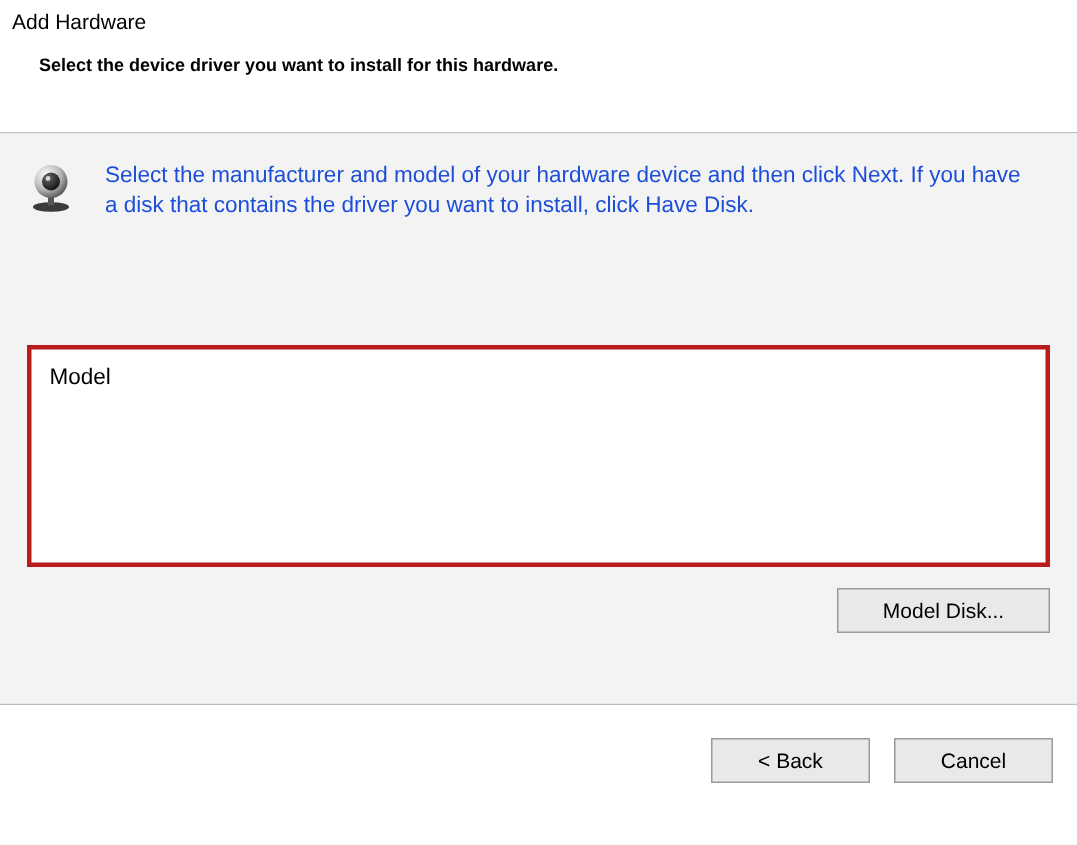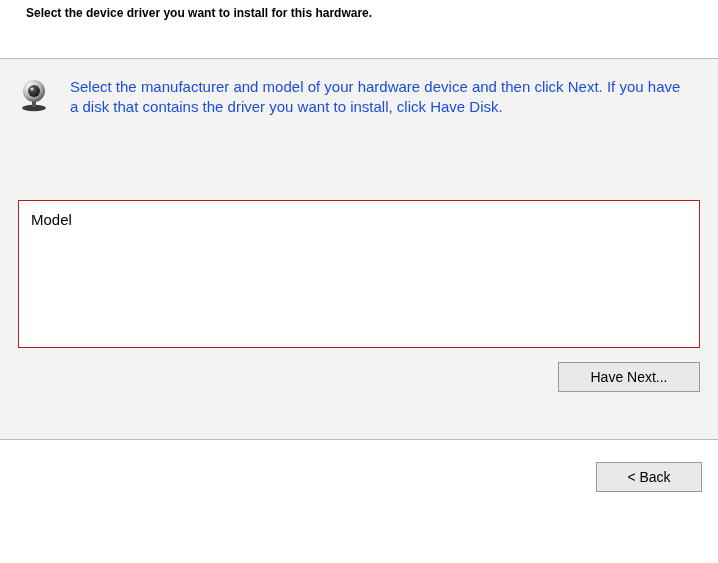--- a/index.html
+++ b/index.html
@@ -48,21 +48,21 @@
     margin-top: 2px;
   }
   .instruction-text {
     font-size: 15px;
     line-height: 1.35;
     color: #1d4ed8;
     max-width: 620px;
   }
   .model-box {
     margin-top: 82px;
-    border: 1px solid #b91c1c;
+    border: 3px solid #b91c1c;
     background: #fff;
     height: 148px;
     padding: 10px 12px;
     font-size: 15px;
   }
   .have-disk-row {
     margin-top: 14px;
     display: flex;
     justify-content: flex-end;
   }
@@ -95,20 +95,21 @@
   }
   .next-wrap .btn-nav { margin: 0; }
   .btn-cancel { margin-left: 6px; }
 </style>
 </head>
 <body>
 
 <div class="wizard">
 
   <div class="header">
+    <div class="title">Add Hardware</div>
     <div class="subtitle">Select the device driver you want to install for this hardware.</div>
   </div>
 
   <div class="divider-top"></div>
 
   <div class="content">
 
     <div class="instruction-row">
       <div class="webcam-icon">
         <svg width="34" height="34" viewBox="0 0 34 34">
@@ -131,24 +132,25 @@
         </svg>
       </div>
       <div class="instruction-text">Select the manufacturer and model of your hardware device and then click Next. If you have a disk that contains the driver you want to install, click Have Disk.</div>
     </div>
 
     <div class="model-box">
       <div>Model</div>
     </div>
 
     <div class="have-disk-row">
-      <button class="btn btn-havedisk">Have Next...</button>
+      <button class="btn btn-havedisk">Model Disk...</button>
     </div>
 
   </div>
 
   <div class="footer-divider"></div>
 
   <div class="footer">
     <button class="btn btn-nav">&lt; Back</button>
+    <button class="btn btn-nav btn-cancel">Cancel</button>
   </div>
 
 </div>
 
 </body></html>

